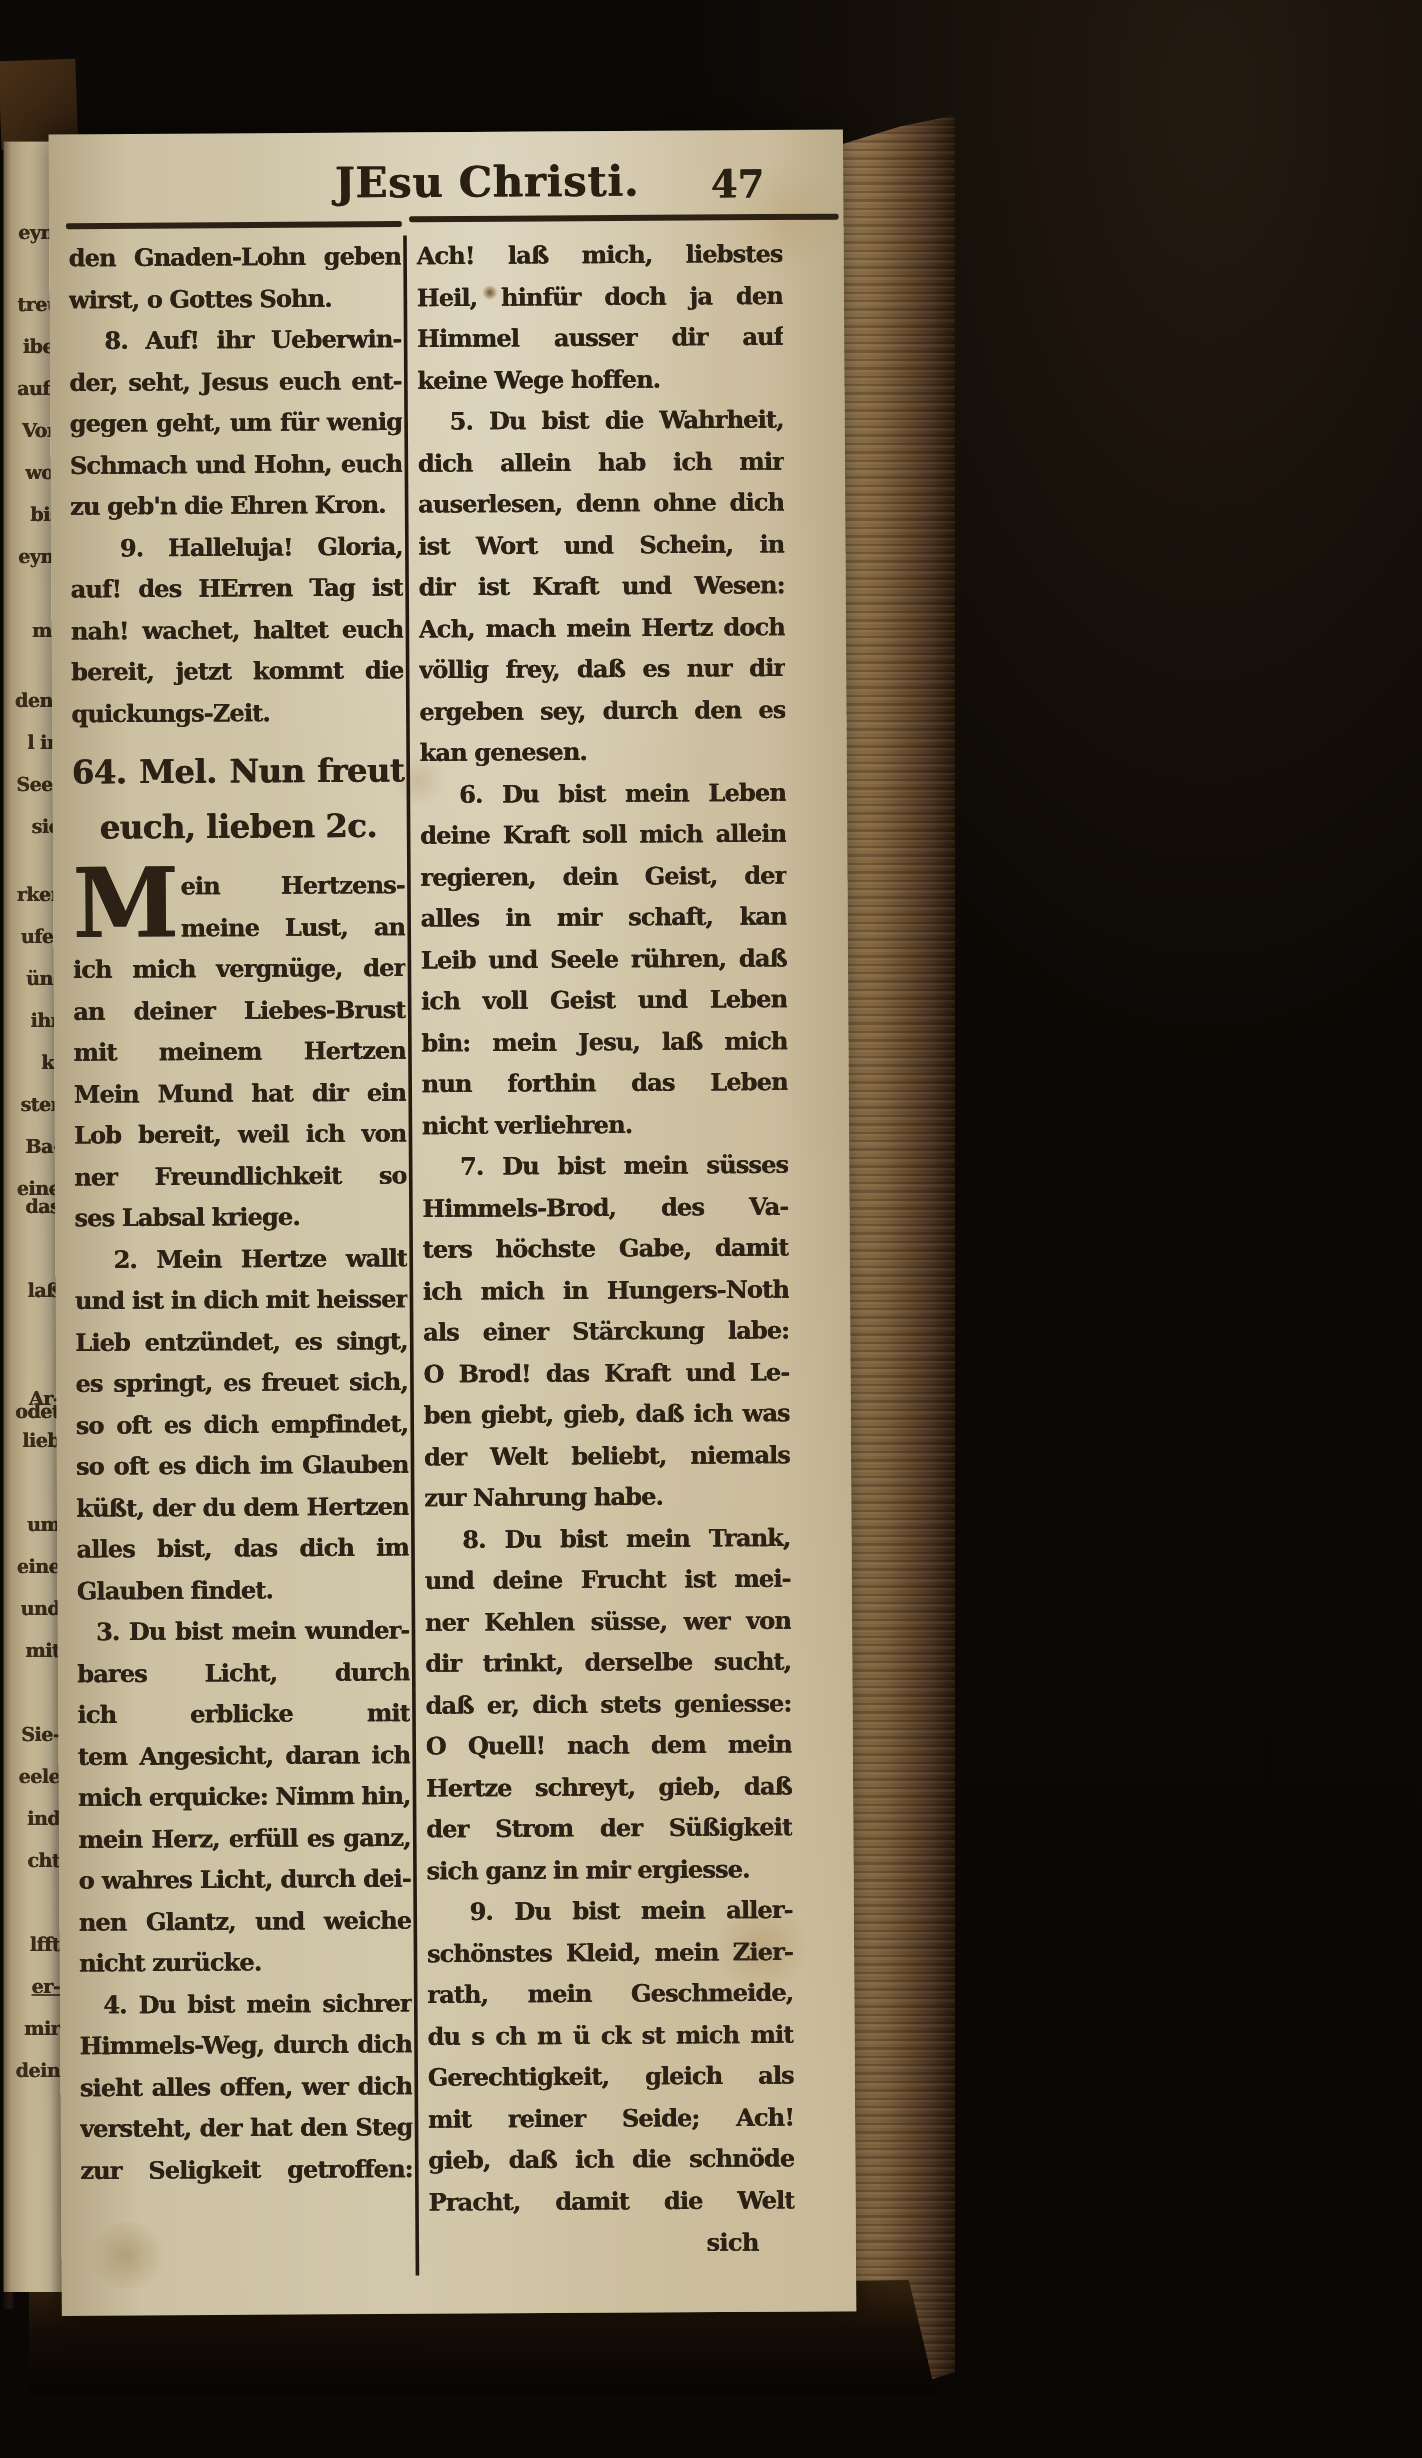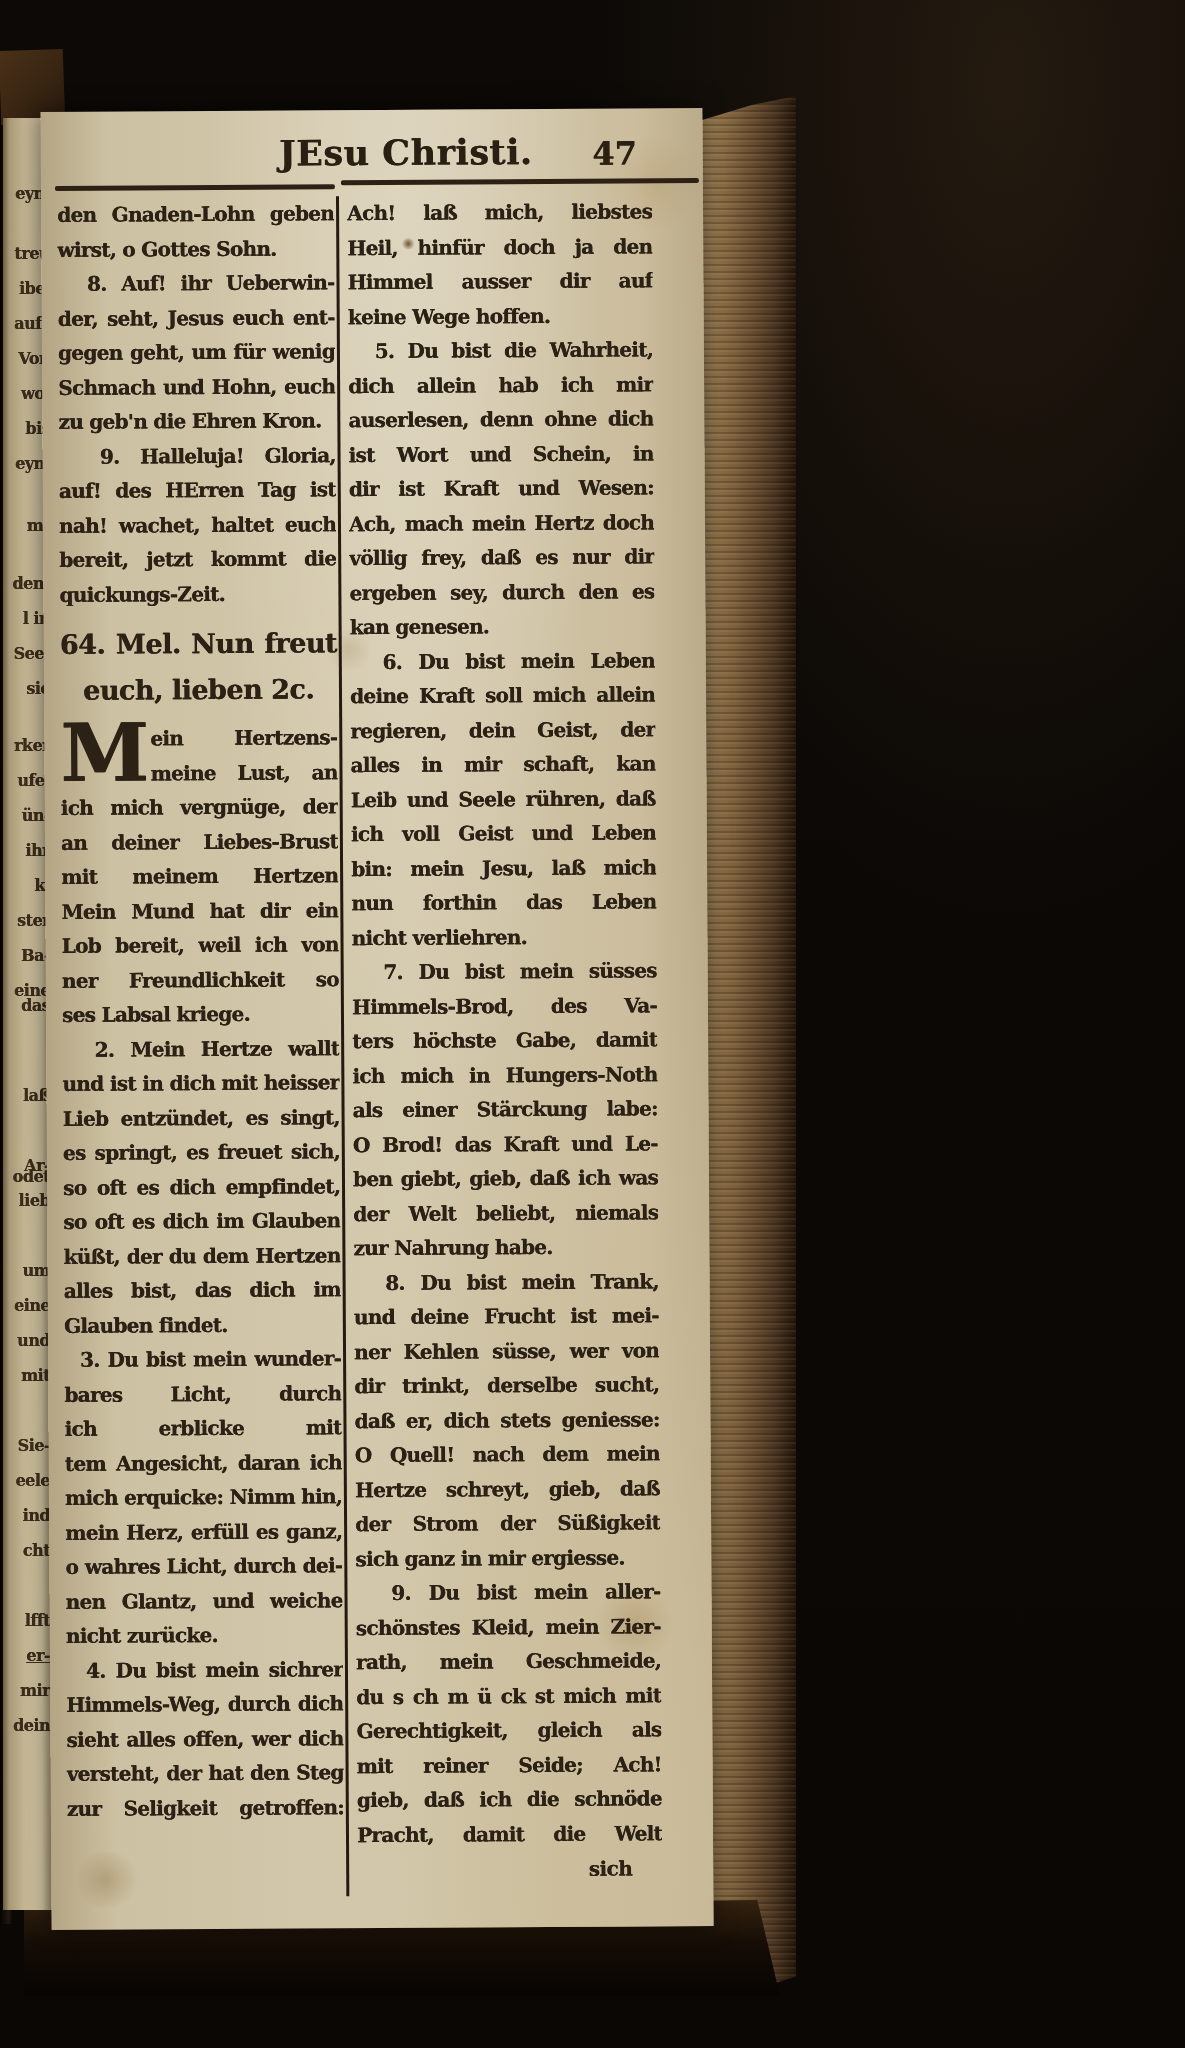--- a/index.html
+++ b/index.html
@@ -96,21 +96,21 @@
         <div class="frag" style="top: 561px;">sie</div>
         <div class="frag" style="top: 618px;">rker</div>
         <div class="frag" style="top: 653px;">ufel</div>
         <div class="frag" style="top: 688px;">ün-</div>
         <div class="frag" style="top: 723px;">ihr</div>
         <div class="frag" style="top: 758px;">k.</div>
         <div class="frag" style="top: 793px;">ster</div>
         <div class="frag" style="top: 828px;">Ba-</div>
         <div class="frag" style="top: 863px;">eine</div>
         <div class="frag" style="top: 878px;">das</div>
-        <div class="frag" style="top: 968px;">laß</div>
+        <div class="frag" style="top: 948px;">laß</div>
         <div class="frag" style="top: 1003px; margin-top: 46px;">odet</div>
         <div class="frag" style="top: 1038px;">Ar-</div>
         <div class="frag" style="top: 1073px;">lieb</div>
         <div class="frag" style="top: 1143px;">um</div>
         <div class="frag" style="top: 1178px;">eine</div>
         <div class="frag" style="top: 1213px;">und</div>
         <div class="frag" style="top: 1248px;">mit</div>
         <div class="frag" style="top: 1318px;">Sie-</div>
         <div class="frag" style="top: 1353px;">eele</div>
         <div class="frag" style="top: 1388px;">ind</div>

